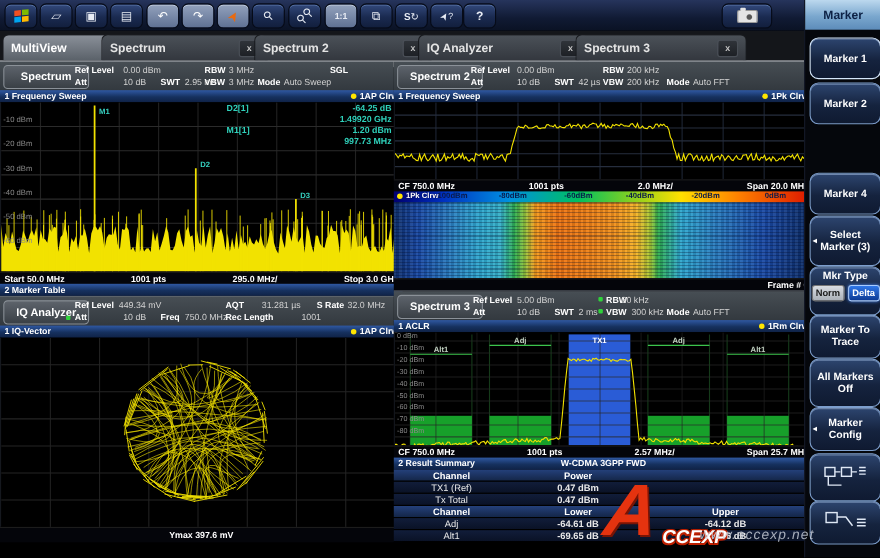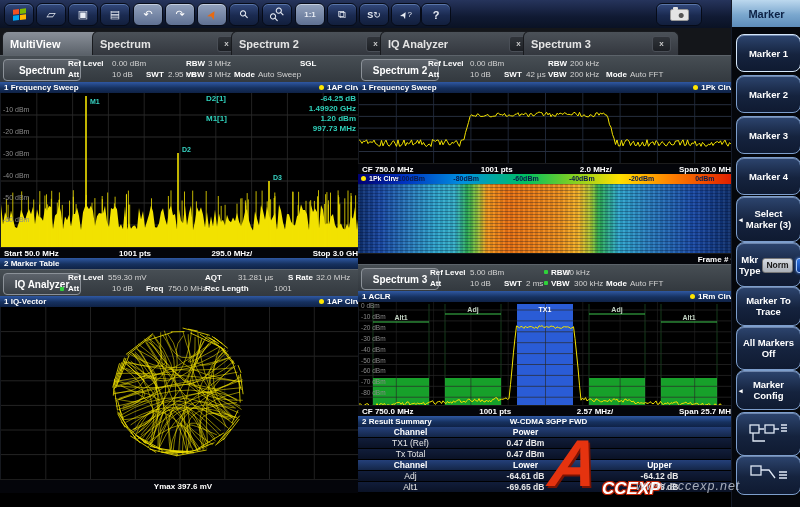--- a/index.html
+++ b/index.html
@@ -87,21 +87,21 @@
   .skhdr{position:absolute;left:0;top:0;width:69px;height:27px;
          background:linear-gradient(#bcd8ee,#7aa7ce 55%,#5d8cba);color:#0d2246;font-weight:bold;
          font-size:11px;display:flex;align-items:center;justify-content:center}
   .skey{position:absolute;left:4px;width:59px;border-radius:8px;
         background:linear-gradient(180deg,#2d456f,#15233e 55%,#0f1a31);
         border:1px solid #7d9ecc;box-shadow:inset 0 1px 0 rgba(190,215,250,.45);
         color:#fff;font-weight:bold;font-size:9.5px;line-height:11px;text-align:center;
         display:flex;align-items:center;justify-content:center;padding:2px;cursor:pointer}
   .skey.active{background:linear-gradient(#6License089,#6089c0 0%,#31558c 60%,#274875);border-color:#d4e6fa}
   .karr{position:absolute;left:2px;top:50%;transform:translateY(-50%);font-size:7px;color:#fff}
-  .mkt{flex-direction:row;gap:2px;justify-content:flex-start;padding-top:3px}
+  .mkt{flex-direction:column;gap:2px;justify-content:flex-start;padding-top:3px}
   .mktrow{display:flex;gap:3px}
   .chipN{background:linear-gradient(#d8dce2,#aab0b8);color:#1a1a1a;border:1px solid #777;border-radius:3px;
          font-size:8.5px;font-weight:bold;padding:1px 3px}
   .chipD{background:linear-gradient(#2f77e8,#0c3a94);color:#fff;border:1px solid #a8ccff;border-radius:3px;
          font-size:8.5px;font-weight:bold;padding:1px 3px;box-shadow:0 0 3px #4a8cff}
 
   
   #statusbar{position:absolute;left:0;top:492px;width:800px;height:15px;
              background:linear-gradient(#2c3c63,#0e1729 70%,#0a1120)}
   .sseg{position:absolute;top:2px;height:10px;border-radius:4px;
@@ -360,21 +360,21 @@
   </div>
 
   <div class="wtitle" style="left:0;top:258px;width:358px">
     <span>2 Marker Table</span>
       <span></span>
   </div>
 
   <div class="phdr" style="left:0;top:269px;width:358px;height:27px">
     <div class="chip">IQ Analyzer</div>
     <span class="fl" style="left:68px;top:3px">Ref Level</span>
-    <span class="fv" style="left:108px;top:3px">559.30 mV</span>
+    <span class="fv" style="left:108px;top:3px">449.34 mV</span>
     <span class="fl" style="left:205px;top:3px">AQT</span>
     <span class="fv" style="left:238px;top:3px">31.281 µs</span>
     <span class="fl" style="left:288px;top:3px">S Rate</span>
     <span class="fv" style="left:316px;top:3px">32.0 MHz</span>
     <span class="fl" style="left:68px;top:14px">Att</span>
     <span class="fv" style="left:112px;top:14px">10 dB</span>
     <span class="fl" style="left:146px;top:14px">Freq</span>
     <span class="fv" style="left:168px;top:14px">750.0 MHz</span>
     <span class="fl" style="left:205px;top:14px">Rec Length</span>
     <span class="fv" style="left:274px;top:14px">1001</span>
@@ -726,21 +726,20 @@
       <span class="c1">Alt1</span>
       <b class="c2">-69.65 dB</b>
       <b class="c3">-69.06 dB</b>
     </div>
   </div>
 
   <div id="sidebar">
     <div class="skhdr">Marker</div>
     <div class="skey active" style="top:34px;height:32px">Marker 1</div>
     <div class="skey" style="top:75px;height:32px">Marker 2</div>
-    <div class="skey" style="top:116px;height:32px">Marker 3</div>
     <div class="skey" style="top:157px;height:32px">Marker 4</div>
     <div class="skey" style="top:196px;height:40px">
         <span class="karr">◂</span>
         <span>Select Marker (3)</span>
       </div>
     <div class="skey mkt" style="top:242px;height:38px">
       <span>Mkr Type</span>
       <span class="mktrow">
         <span class="chipN">Norm</span>
         <span class="chipD">Delta</span>

